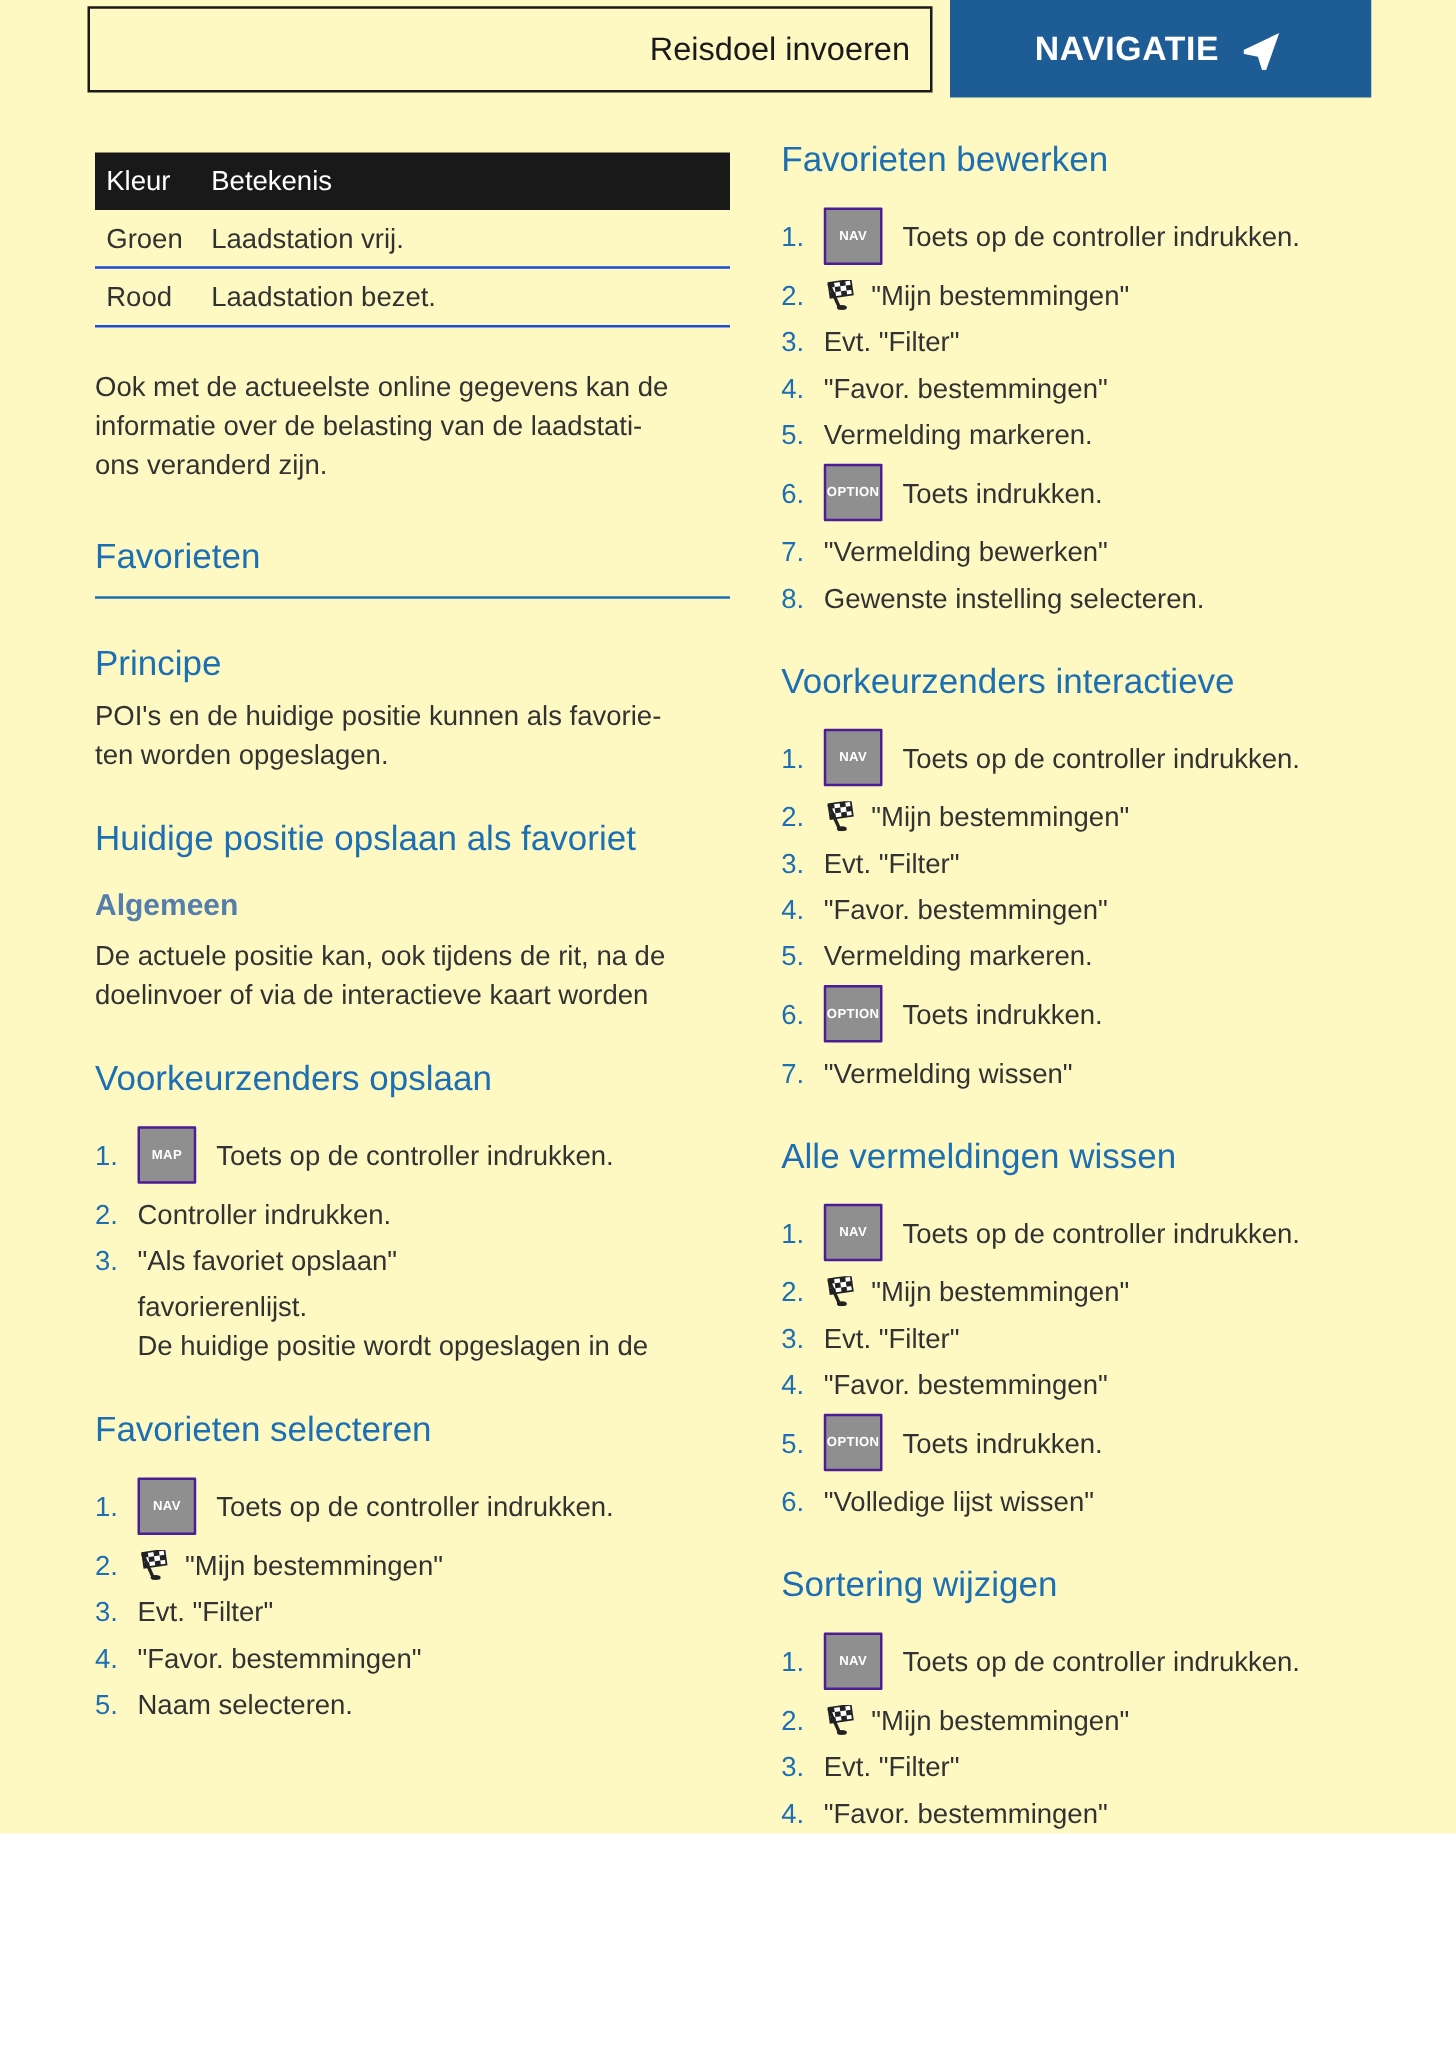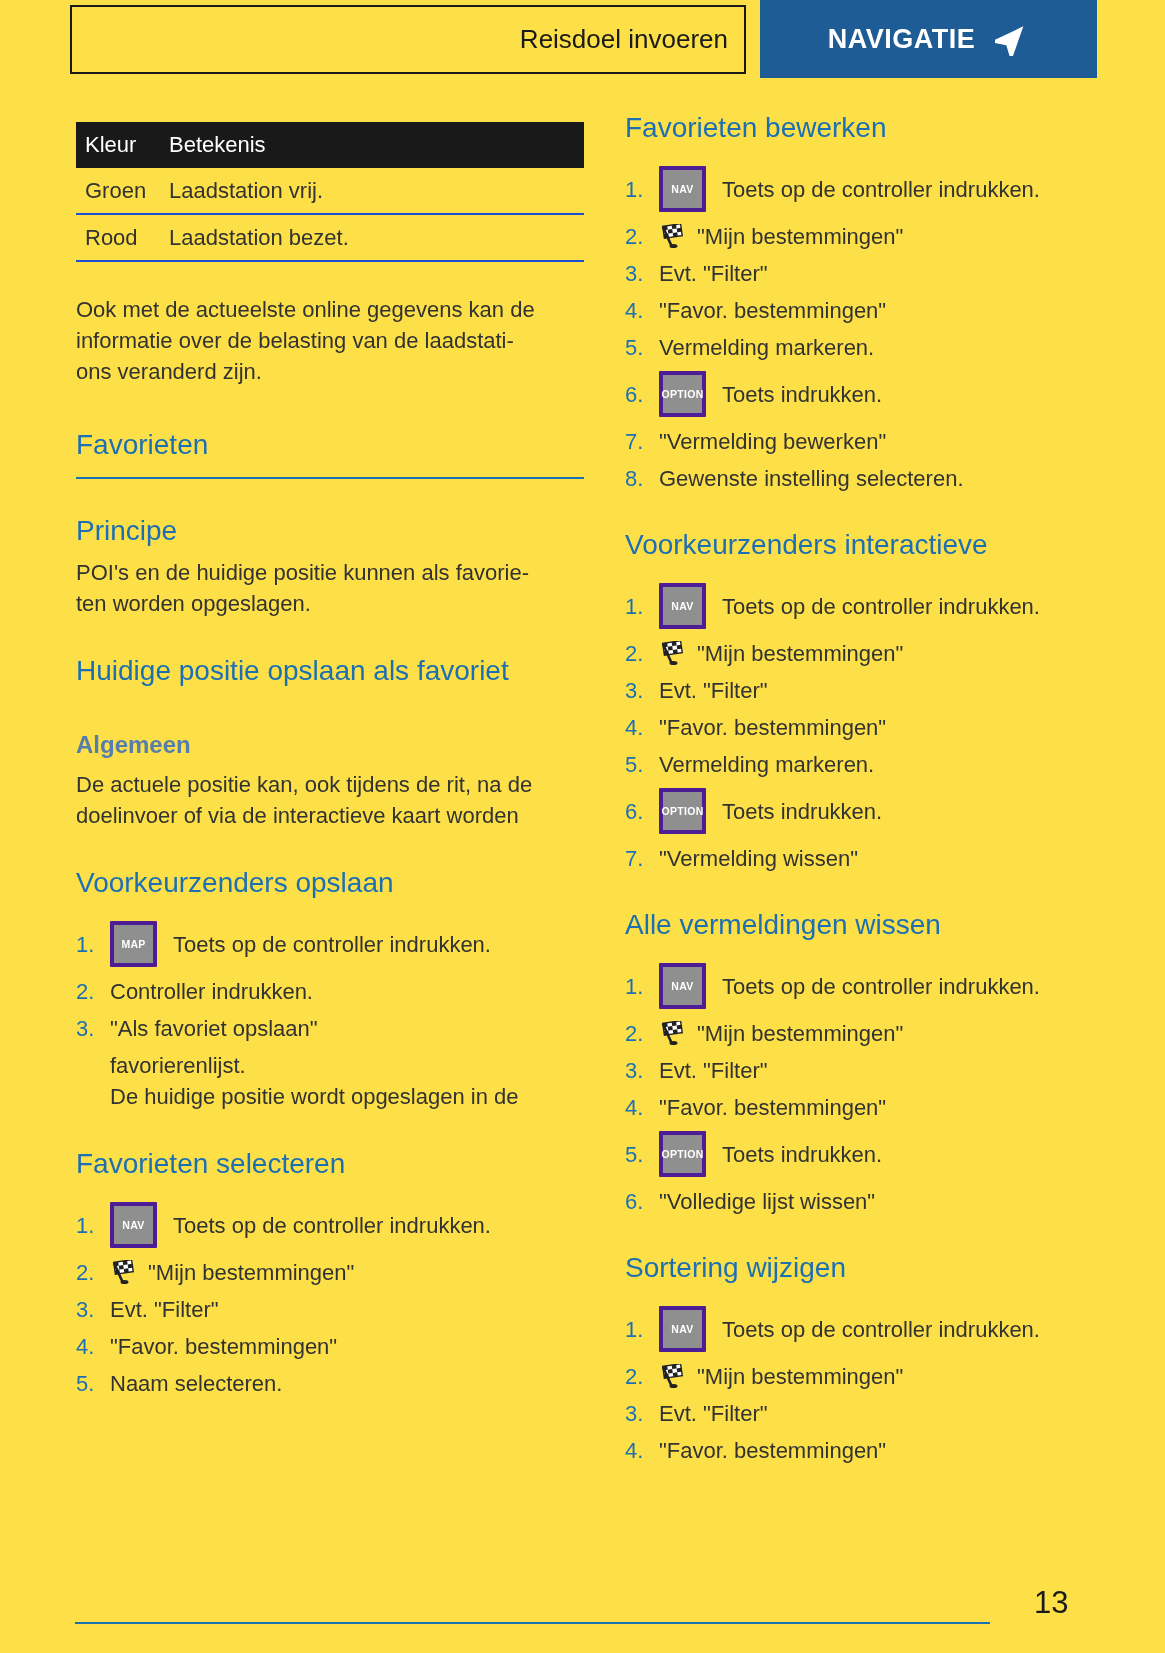--- a/index.html
+++ b/index.html
@@ -1,17 +1,17 @@
 <!DOCTYPE html>
 <html><head>
 <meta charset="utf-8">
 <style>
   html,body { margin:0; padding:0; background:#ffffff; }
   .page {
-    position:relative; width:1165px; height:1653px; background:#fde047;
+    position:relative; width:1165px; height:1467px; background:#fef9c3;
     font-family:"Liberation Sans", sans-serif; color:#323232; overflow:hidden;
   }
 
   
   .chapter-box {
     position:absolute; left:70px; top:5px; width:676px; height:69px;
     border:2px solid #1a1a1a; box-sizing:border-box;
     display:flex; align-items:center; justify-content:flex-end;
     padding-right:16px; font-size:26px; color:#1a1a1a;
   }
@@ -37,31 +37,31 @@
     line-height:29px; }
 
   
   .para { margin-top:32px; font-size:22px; line-height:31px; }
   .h1 {
     font-size:28px; font-weight:normal; color:#1d6fb4;
     margin-top:42px; padding-bottom:16px; border-bottom:2px solid #1d6fb4;
   }
   .h2 { font-size:28px; font-weight:normal; color:#1d6fb4; margin-top:36px; }
   .h2.first { margin-top:0; }
-  .h3 { font-size:24px; font-weight:bold; color:#567ead; margin-top:44px; }
+  .h3 { font-size:24px; font-weight:bold; color:#567ead; margin-top:24px; }
 
   
   .steps { margin-top:20px; }
   .step { display:flex; align-items:center; margin-bottom:7px;
     min-height:30px; font-size:22px; line-height:29px; }
   .step-num { color:#1d6fb4; width:34px; flex-shrink:0; }
   .key-btn {
     display:inline-flex; align-items:center; justify-content:center;
     width:47px; height:46px; box-sizing:border-box; flex-shrink:0;
-    background:#8f8f8f; border:4px solid #4c1d95; border-radius:1px;
+    background:#8f8f8f; border:2px solid #4c1d95; border-radius:1px;
     color:#ffffff; font-size:10.5px; font-weight:bold; letter-spacing:0.3px;
     margin-right:16px; margin-top:2px; margin-bottom:2px;
   }
   .flag-icon { display:inline-flex; margin-right:10px; flex-shrink:0; }
   .step-text { flex:1; }
   .step-note { margin-left:34px; margin-top:4px; margin-bottom:12px;
     font-size:22px; line-height:31px; }
 
   
   .footer-rule { position:absolute; left:75px; top:1622px; width:915px;

